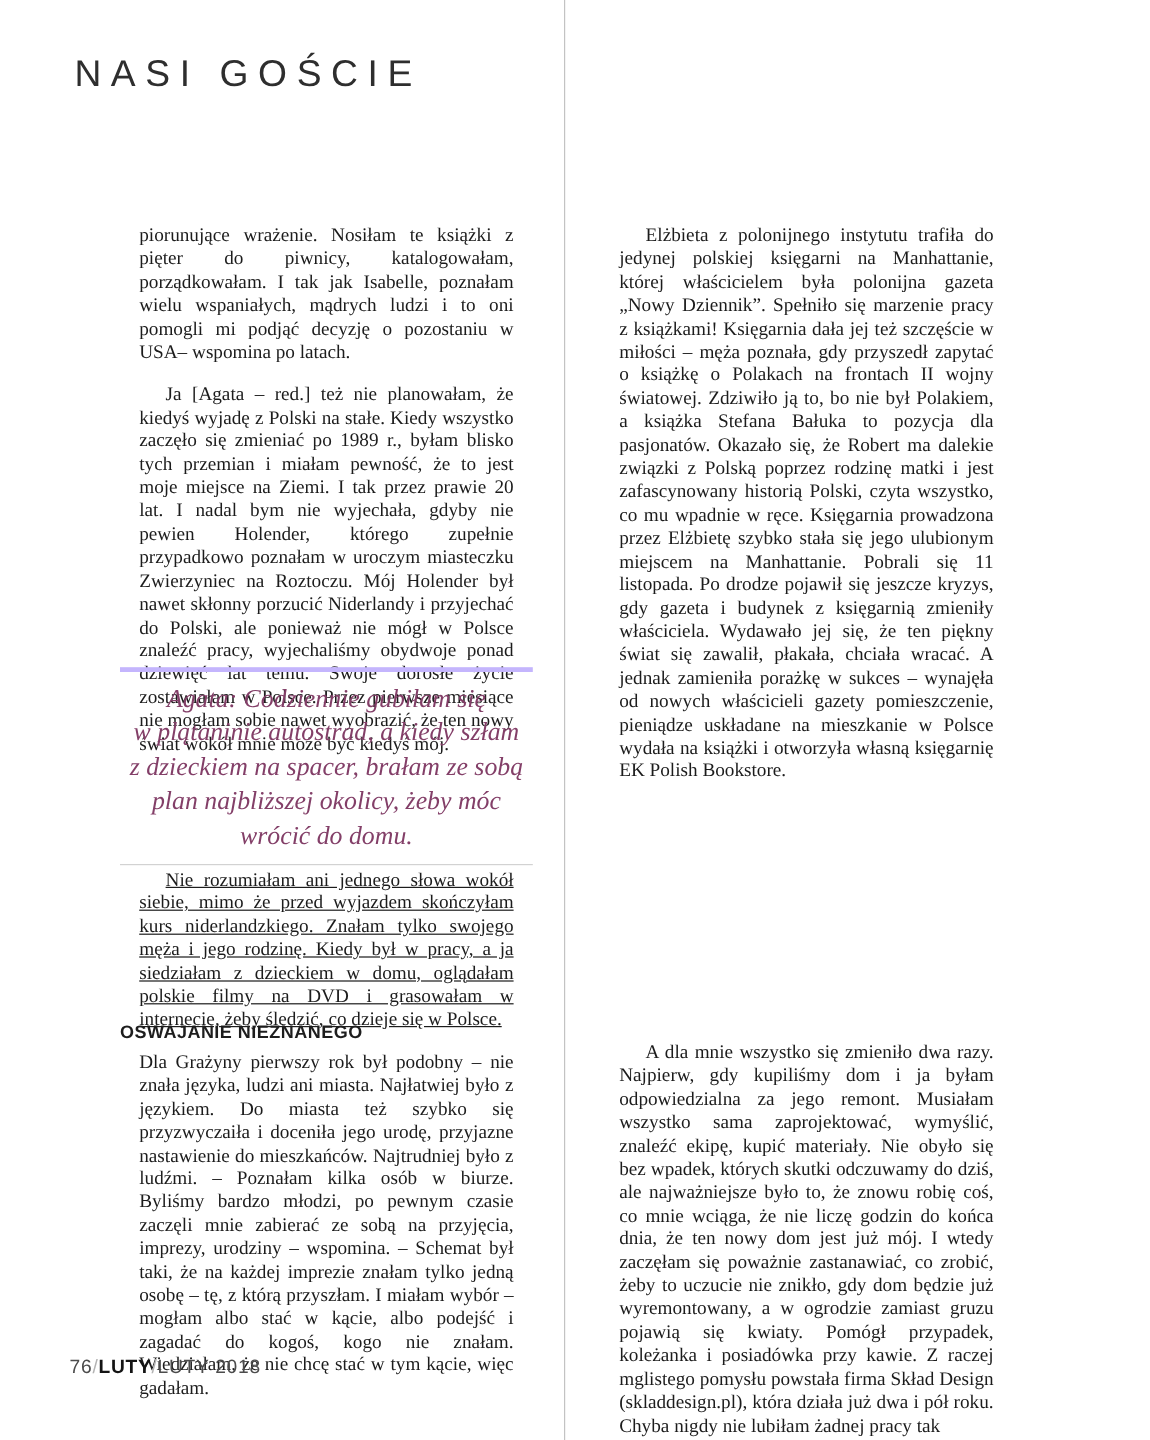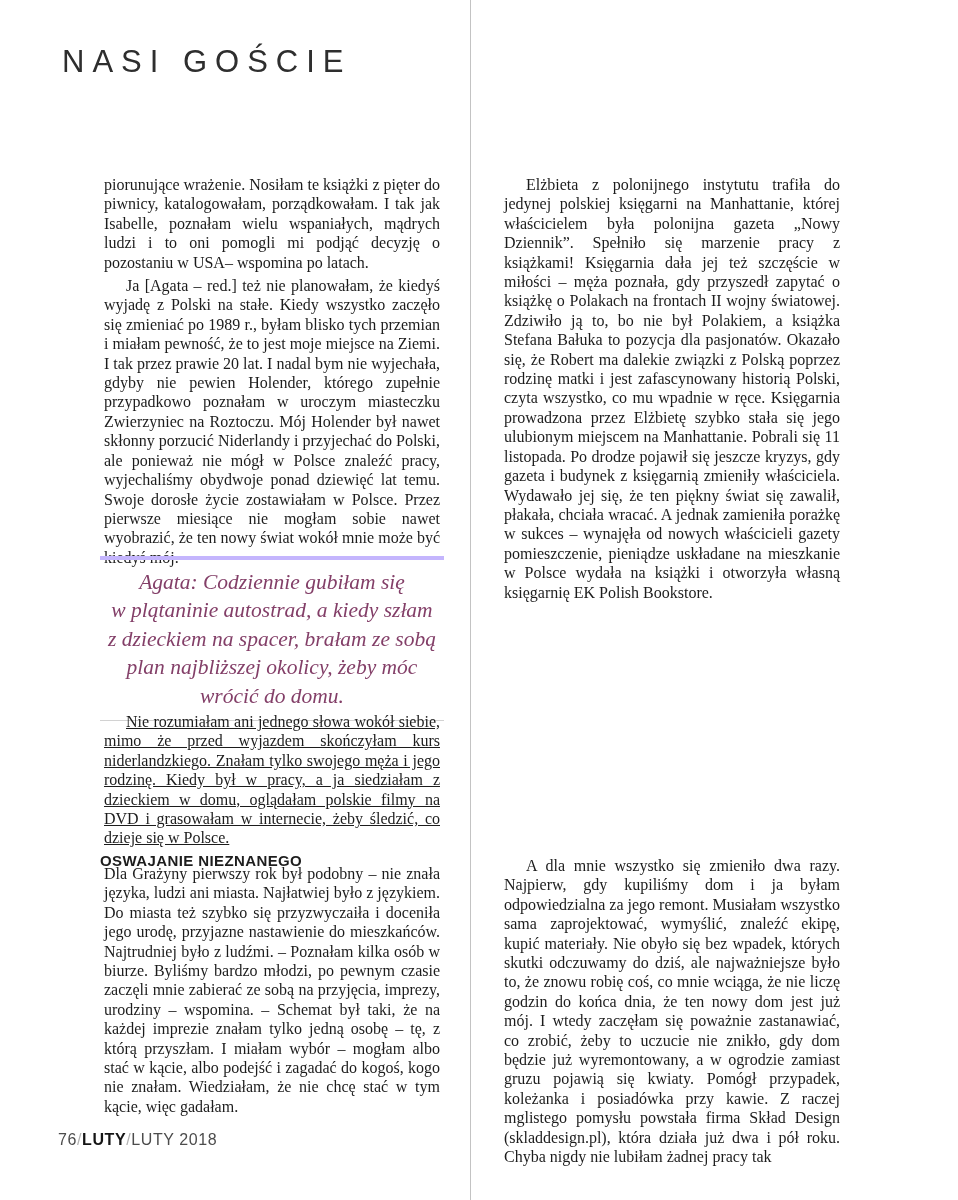--- a/index.html
+++ b/index.html
@@ -15,21 +15,21 @@
   }
   .column-divider {
     position:absolute; left:470px; top:0; width:1px; height:1200px;
     background:#c3c3c3;
   }
   .textblock {
     position:absolute; width:344px;
     font-size:16px; line-height:19.4px; color:#1c1c1c;
     text-align:justify;
   }
-  .textblock p { margin:4px; padding:0; }
+  .textblock p { margin:16px; padding:0; }
   .textblock p.indent { text-indent:22px; }
   .left-x  { left:100px; }
   .right-x { left:500px; }
   .pos-body-top    { top:171px; }
   .pos-quote-left  { top:556px; }
   .pos-after-quote-left { top:708px;text-decoration:underline; }
   .pos-section-heading  { top:840px; }
   .pos-section-para     { top:860px; }
   .pos-quote-right { top:676px; }
   .pos-after-quote-right { top:852px; }

